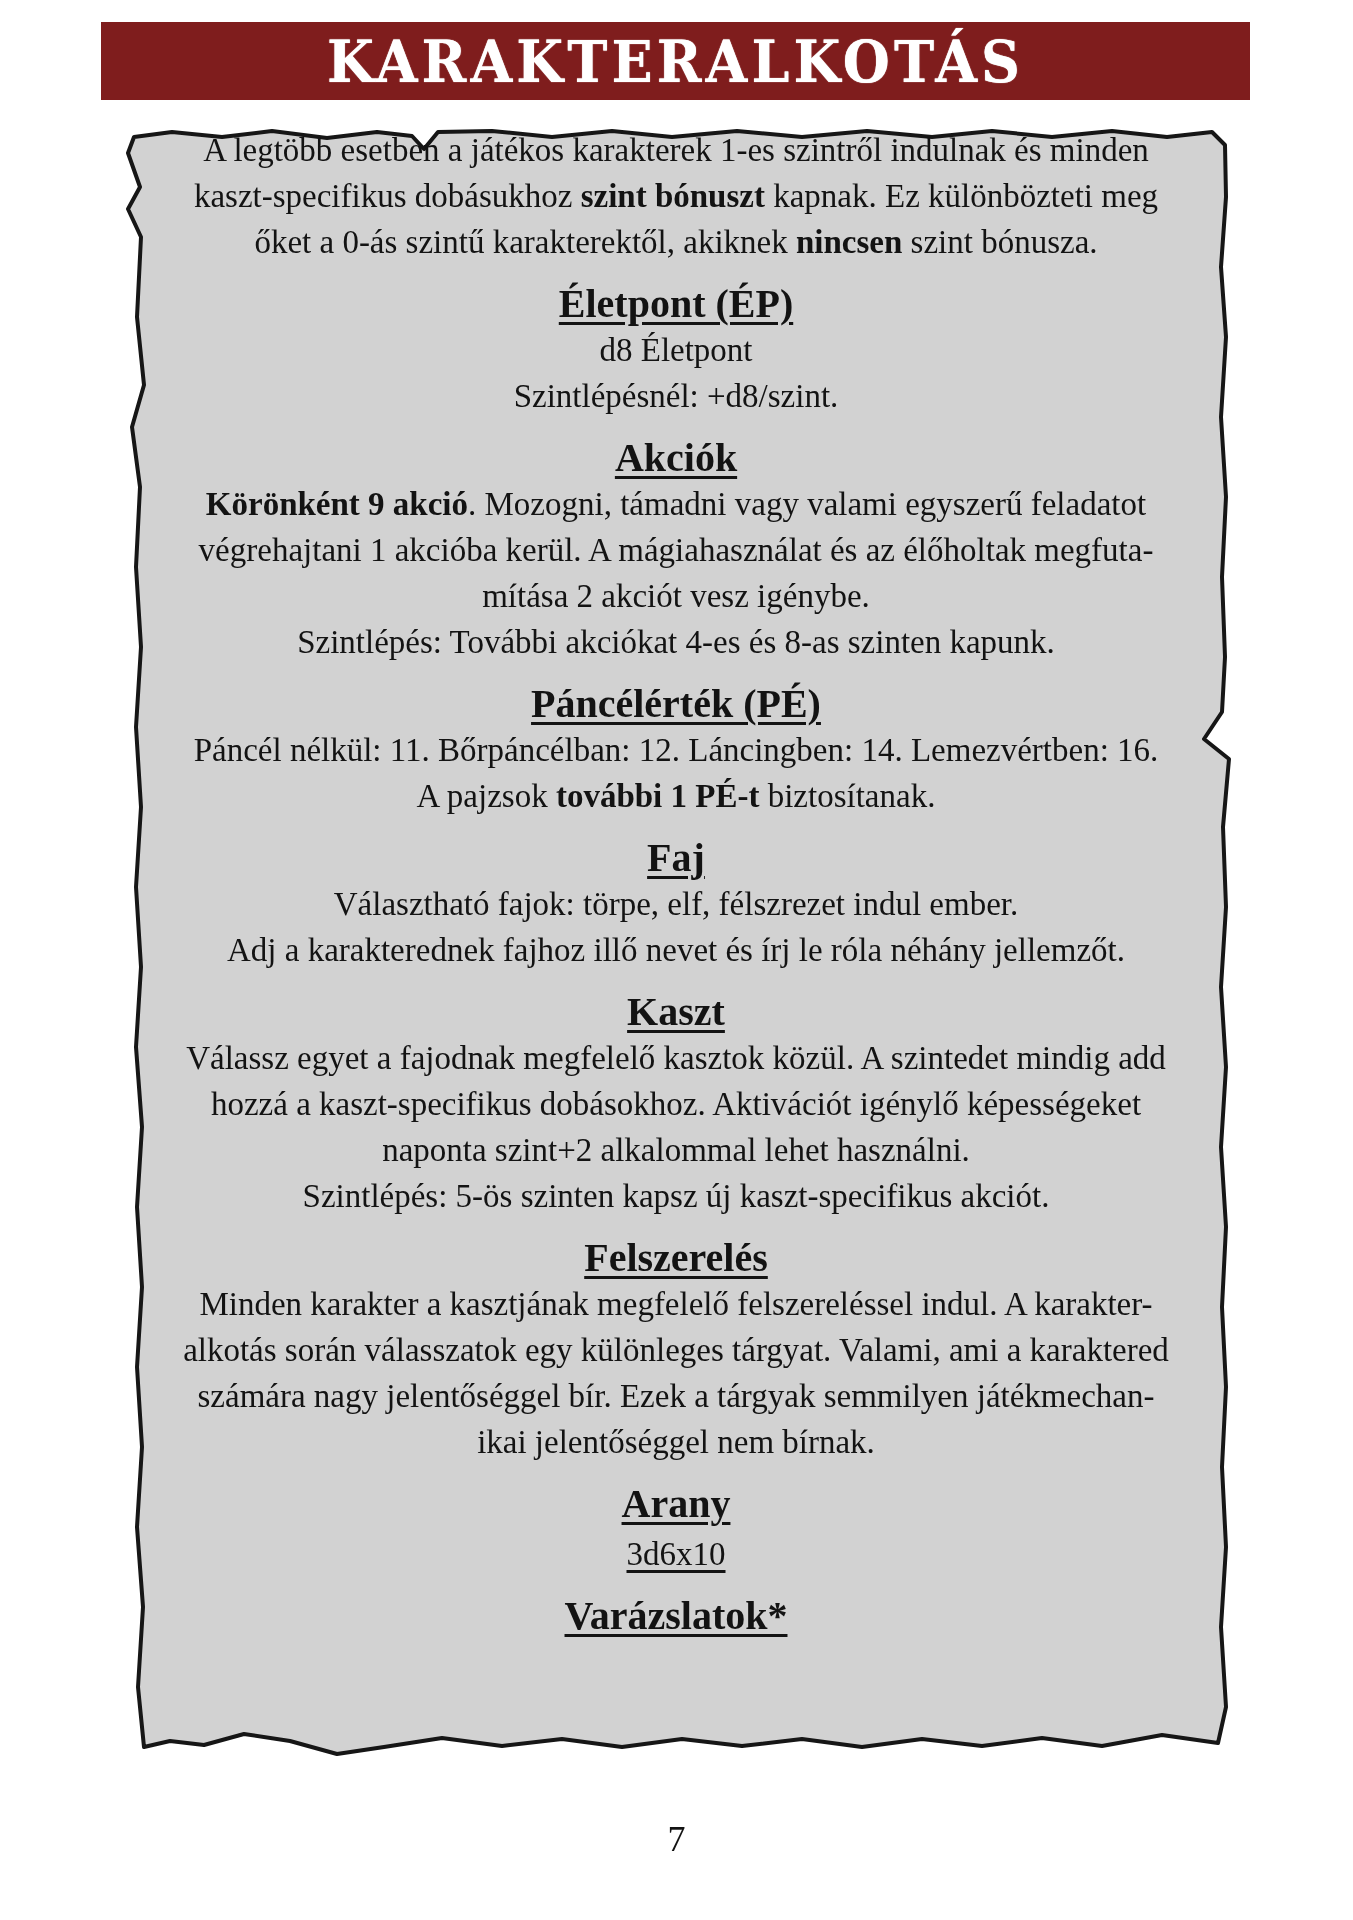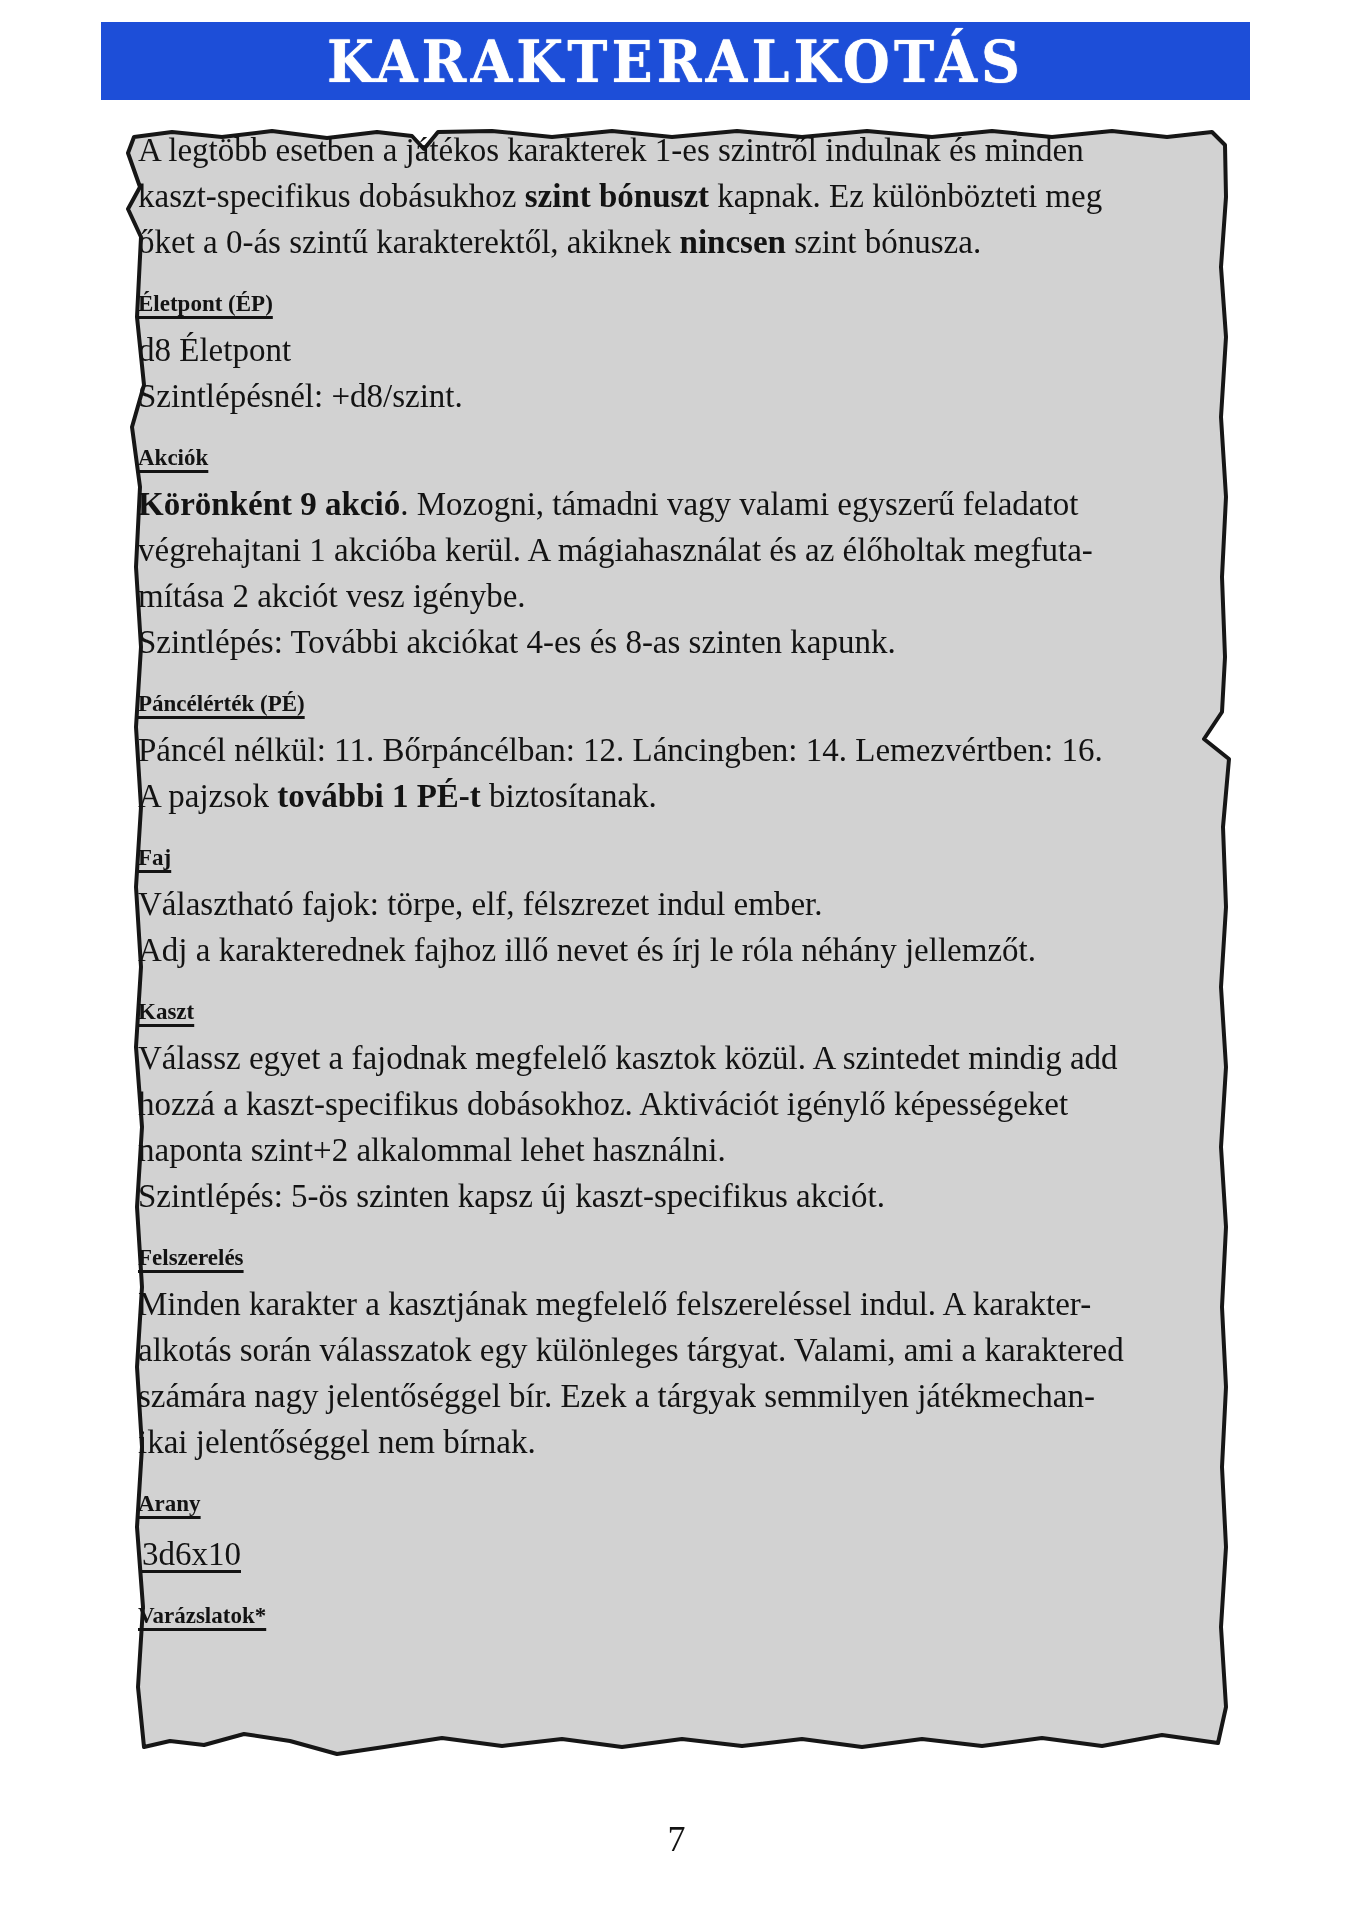--- a/index.html
+++ b/index.html
@@ -6,52 +6,52 @@
   .page{
     position:relative;
     width:1353px;height:1920px;
     background:#ffffff;
     font-family:"Liberation Serif", serif;
     color:#131313;
     overflow:hidden;
   }
   .banner{
     position:absolute;left:101px;top:22px;width:1149px;height:78px;
-    background:#1d4ed8;
+    background:#7f1d1d;
     display:flex;align-items:center;justify-content:center;
   }
   .banner-title{
     font-family:"DejaVu Serif", serif;
     font-weight:700;
     font-size:54px;
     letter-spacing:4px;
     color:#ffffff;
     transform:scaleY(1.08);
     text-shadow:0 0 1px #ffffff;
     white-space:nowrap;
   }
   .parchment{
     position:absolute;left:112px;top:117px;width:1128px;height:1646px;
   }
   .parchment-bg{
     position:absolute;left:0;top:0;width:100%;height:100%;
   }
   .content{
     position:absolute;left:26px;right:26px;top:10px;
-    text-align:left;
+    text-align:center;
     font-size:33px;
     line-height:46px;
   }
   .para{
     margin:0;
     white-space:pre-line;
   }
   .sect-heading{
     margin:16px 0 0 0;
-    font-size:23px;
+    font-size:40px;
     line-height:46px;
     font-weight:700;
     text-decoration:underline;
     text-decoration-thickness:3px;
     text-underline-offset:5px;
   }
   .underlined-value{
     margin:4px;
     text-decoration:underline;
     text-decoration-thickness:2.5px;

